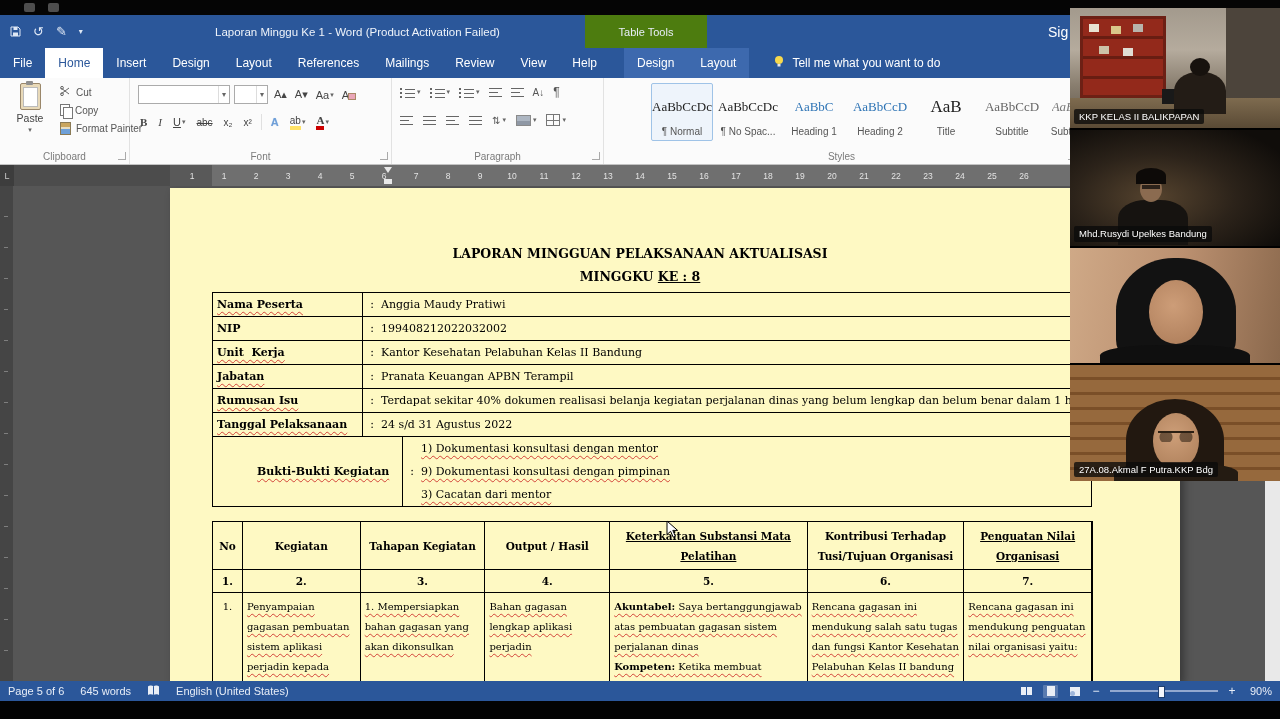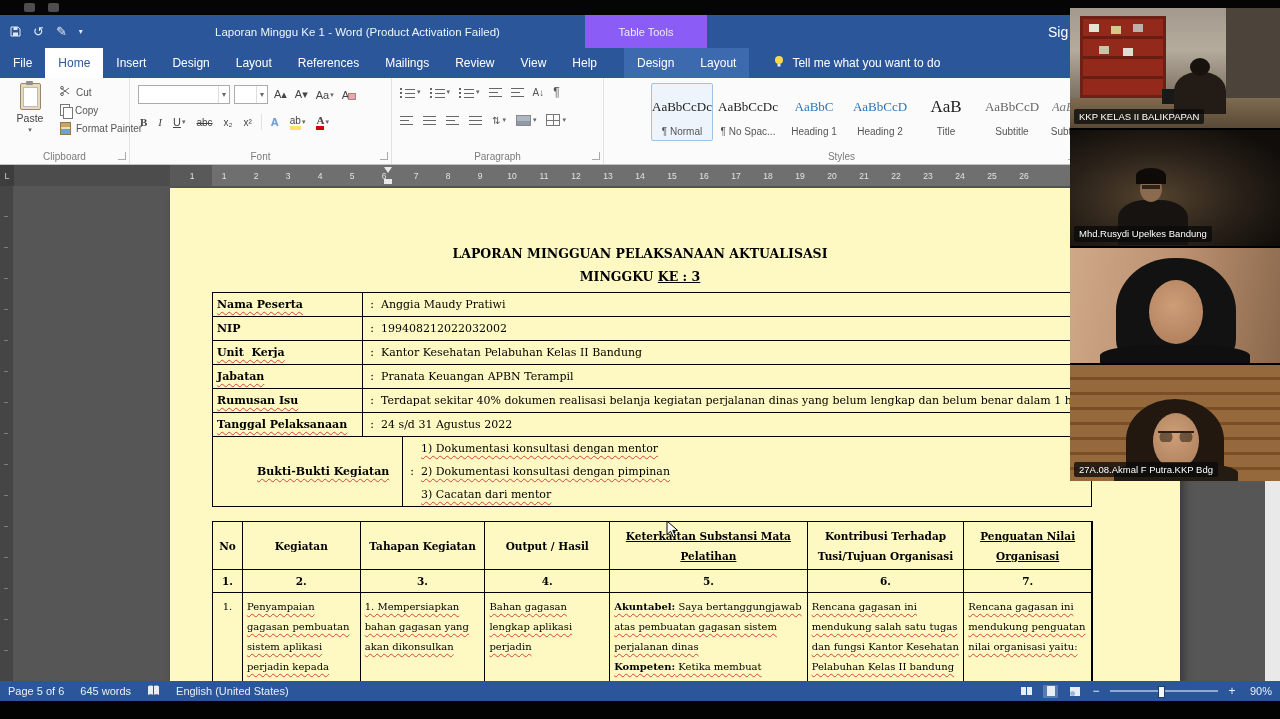--- a/index.html
+++ b/index.html
@@ -13,21 +13,21 @@
 
   
   .word{position:absolute;left:0;top:15px;width:1280px;height:686px;background:#fff;}
 
   
   .titlebar{position:absolute;left:0;top:0;width:100%;height:33px;background:#2b579a;color:#fff;}
   .qat{position:absolute;left:10px;top:0;height:33px;display:flex;align-items:center;gap:12px;color:#dfe8f5;font-size:12px;}
   .qat svg{display:block}
   .qat .glyph{font-size:13px;line-height:1;cursor:default}
   .win-title{position:absolute;left:215px;top:0;height:33px;display:flex;align-items:center;font-size:11.5px;color:#eef3fa;white-space:nowrap;}
-  .tt-block{position:absolute;left:585px;top:0;width:122px;height:33px;background:#8b5cf6;display:flex;align-items:center;justify-content:center;font-size:11px;color:#e8eef8;}
+  .tt-block{position:absolute;left:585px;top:0;width:122px;height:33px;background:#4d7c0f;display:flex;align-items:center;justify-content:center;font-size:11px;color:#e8eef8;}
   .signin{position:absolute;left:1048px;top:0;height:33px;display:flex;align-items:center;font-size:14px;color:#fff;}
 
   
   .tabsbar{position:absolute;left:0;top:33px;width:100%;height:30px;background:#2b579a;display:flex;align-items:stretch;}
   .tab{padding:0 13px;display:flex;align-items:center;font-size:12px;color:#fff;white-space:nowrap;cursor:default;}
   .tab.active{background:#fff;color:#2b579a;}
   .ctx-tabs{display:flex;margin-left:14px;background:#3d69ae;}
   .tellme{display:flex;align-items:center;gap:7px;margin-left:24px;font-size:12px;color:#fff;white-space:nowrap;}
 
   
@@ -473,21 +473,21 @@
       <div class="ind-marker2"></div>
       <div class="ruler-corner">L</div>
     </div>
 
     <div class="canvas">
       <div class="vruler"></div>
 
       <div class="page">
         <div class="doc-title t1">LAPORAN MINGGUAN PELAKSANAAN AKTUALISASI</div>
         <div class="doc-title t2">
-          <span>MINGGKU </span><span class="u">KE : 3</span>
+          <span>MINGGKU </span><span class="u">KE : 8</span>
         </div>
 
         <div class="info-table">
           <div class="irows">
             
           <div class="info-row">
               <span class="ilabel sq">Nama Peserta</span>
               <span class="icolon">:</span>
               <span class="ivalue sq">Anggia Maudy Pratiwi</span>
             </div><div class="info-row">
@@ -510,21 +510,21 @@
               <span class="ilabel sq">Tanggal Pelaksanaan</span>
               <span class="icolon">:</span>
               <span class="ivalue sq">24 s/d 31 Agustus 2022</span>
             </div></div>
           <div class="info-row bukti">
             <span class="ilabel sq">Bukti-Bukti Kegiatan</span>
             <span class="icolon">:</span>
             <span class="bitems">
 
             <span class="bitem sq">1)  Dokumentasi konsultasi dengan mentor</span>
-                <span class="bitem sq">2)  Dokumentasi konsultasi dengan pimpinan</span>
+                <span class="bitem sq">9)  Dokumentasi konsultasi dengan pimpinan</span>
                 <span class="bitem sq">3)  Cacatan dari mentor</span>
               </span>
           </div>
         </div>
 
         <div class="main-table">
           <div class="mrow hrow">
 
           <div class="mh">
               <span class="ht">No</span>

